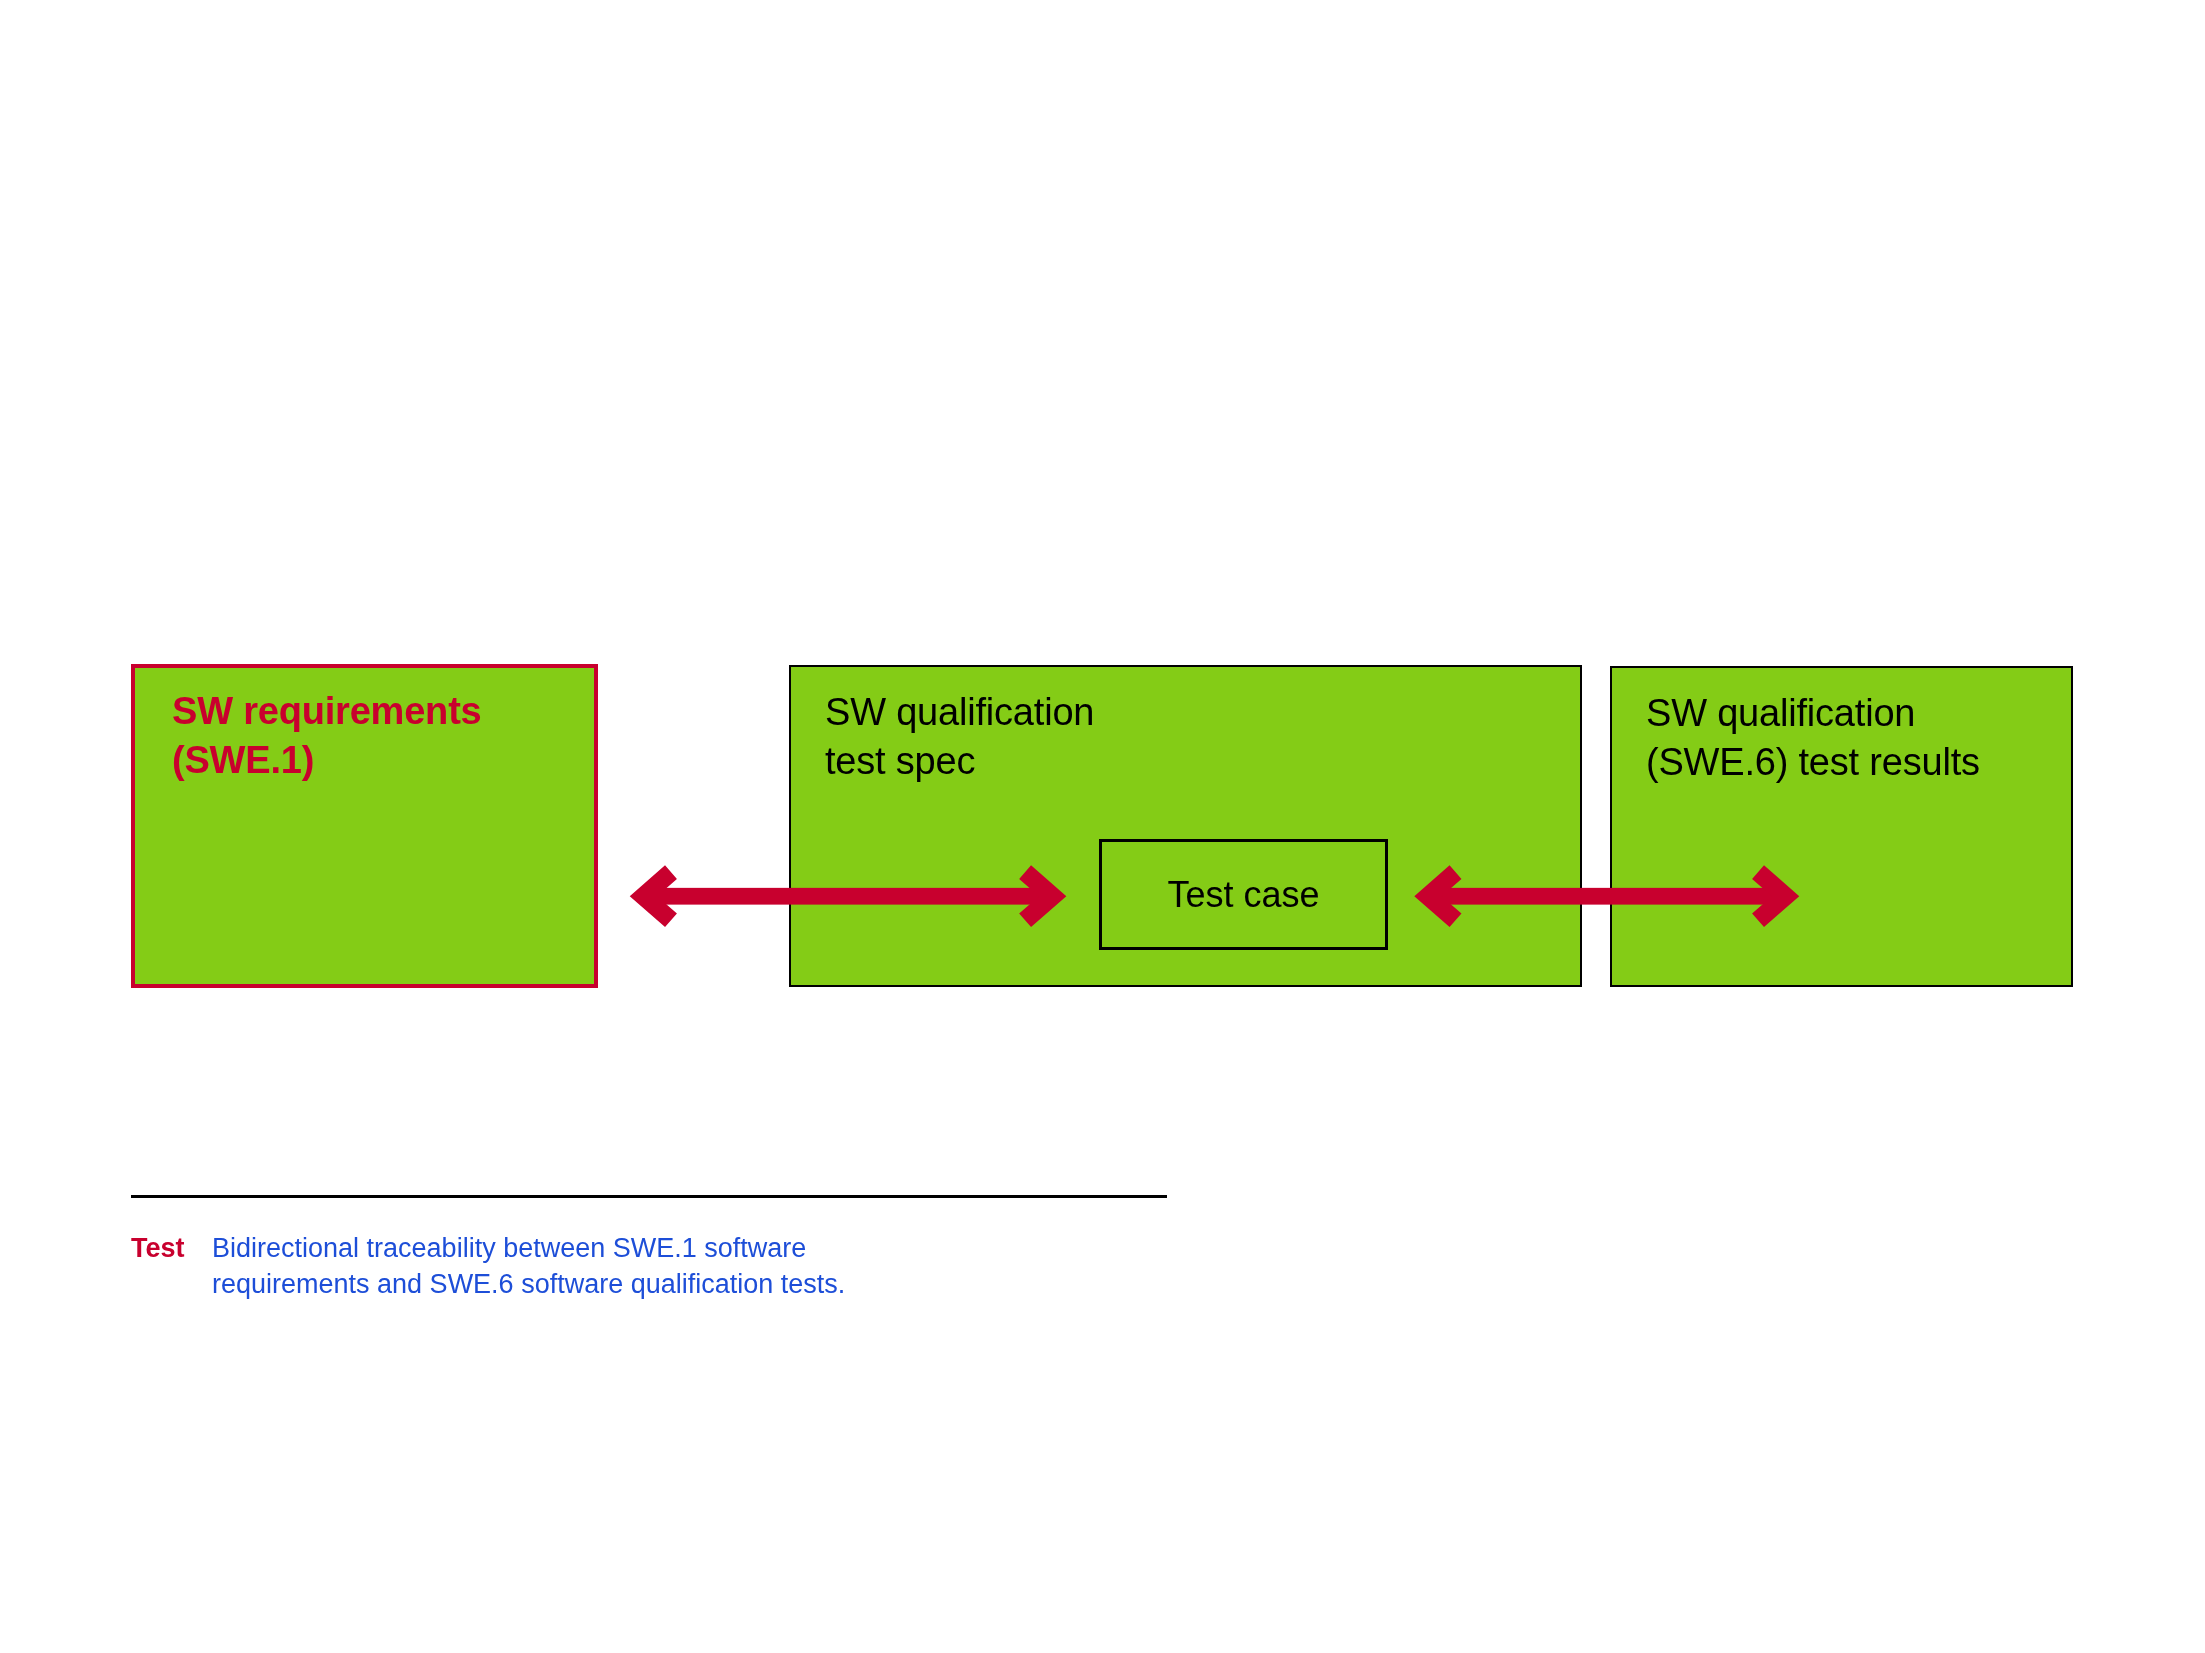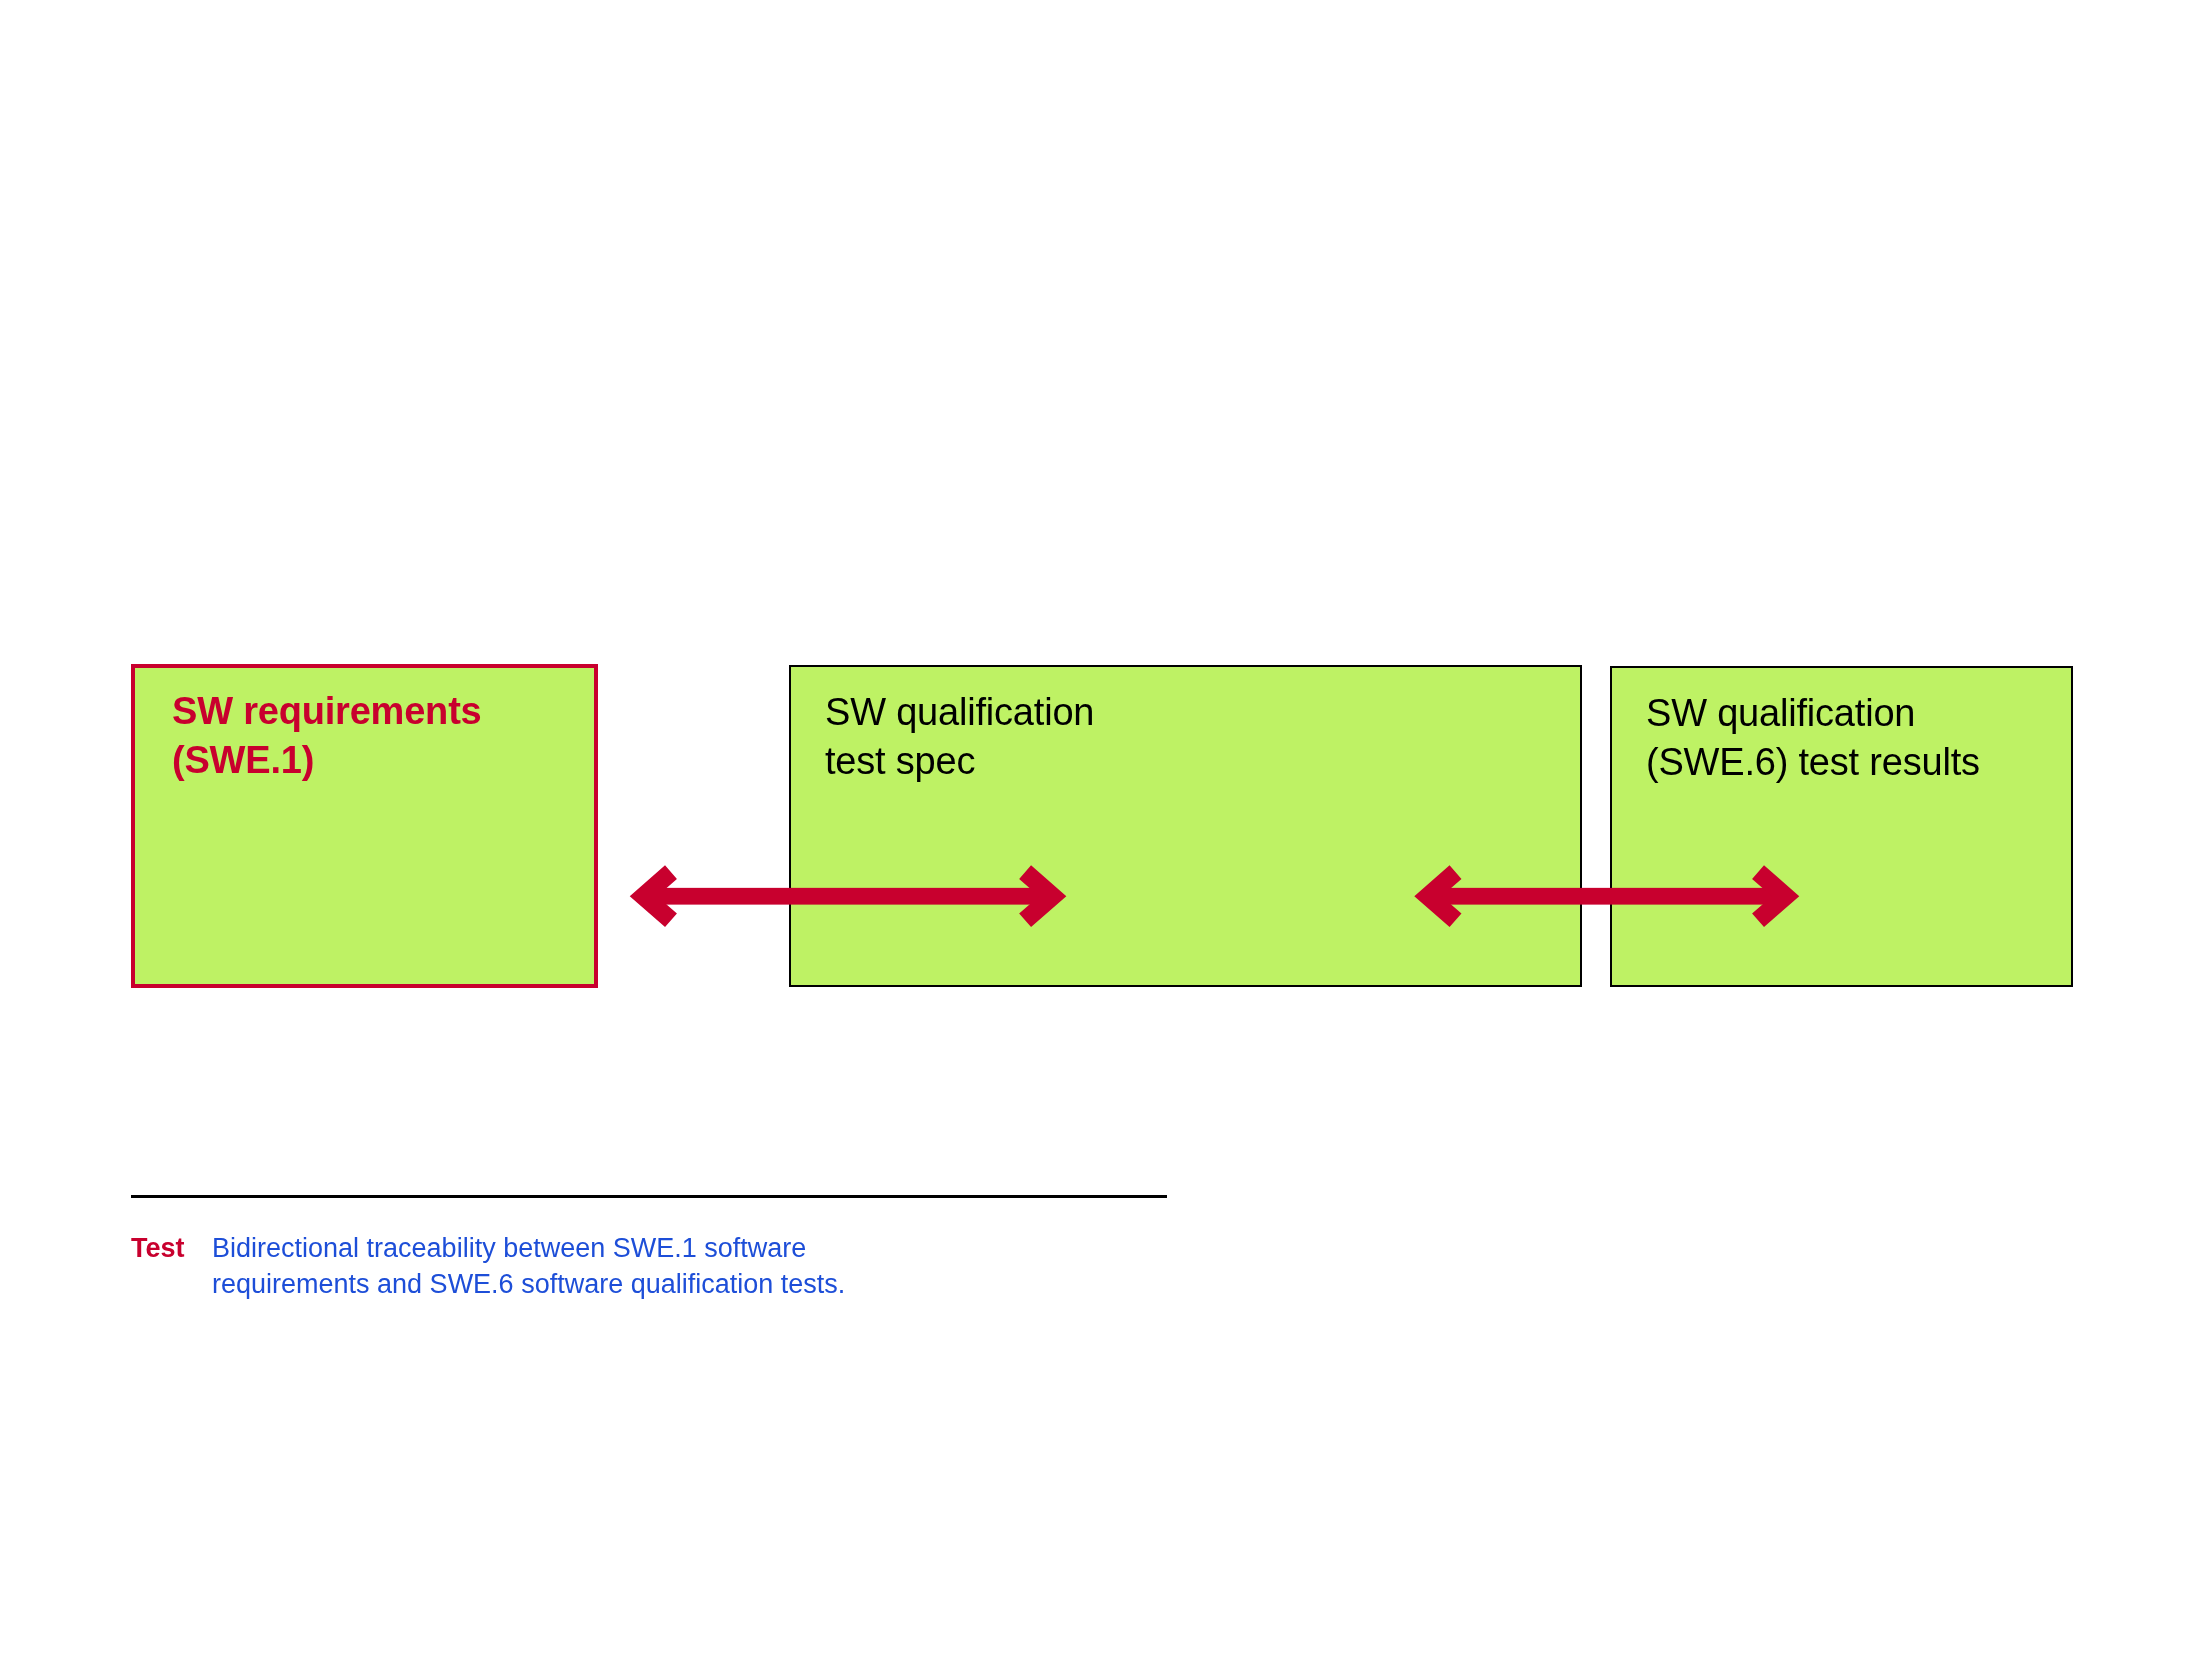--- a/index.html
+++ b/index.html
@@ -18,21 +18,21 @@
     width: 2205px;
     height: 1654px;
     background: #ffffff;
     overflow: hidden;
   }
 
   
   .node-box {
     position: absolute;
     box-sizing: border-box;
-    background: #bef264;
+    background: #84cc16;
   }
 
   .box-requirements {
     left: 131px;
     top: 664px;
     width: 467px;
     height: 324px;
     border: 4px solid #C8002E;
   }
 
@@ -160,20 +160,23 @@
   <div class="node-box box-requirements">
     <div class="node-label label-requirements">SW requirements
 (SWE.1)</div>
   </div>
 
   <div class="node-box box-testspec">
     <div class="node-label label-testspec">SW qualification
 test spec</div>
   </div>
 
+  <div class="node-box box-testcase">
+    <div class="label-testcase">Test case</div>
+  </div>
 
   <div class="node-box box-testresults">
     <div class="node-label label-testresults">SW qualification
 (SWE.6) test results</div>
   </div>
 
   <svg class="arrow-layer" viewBox="0 0 5000 3750" xmlns="http://www.w3.org/2000/svg">
 
       Test case --&gt;
     <g>

